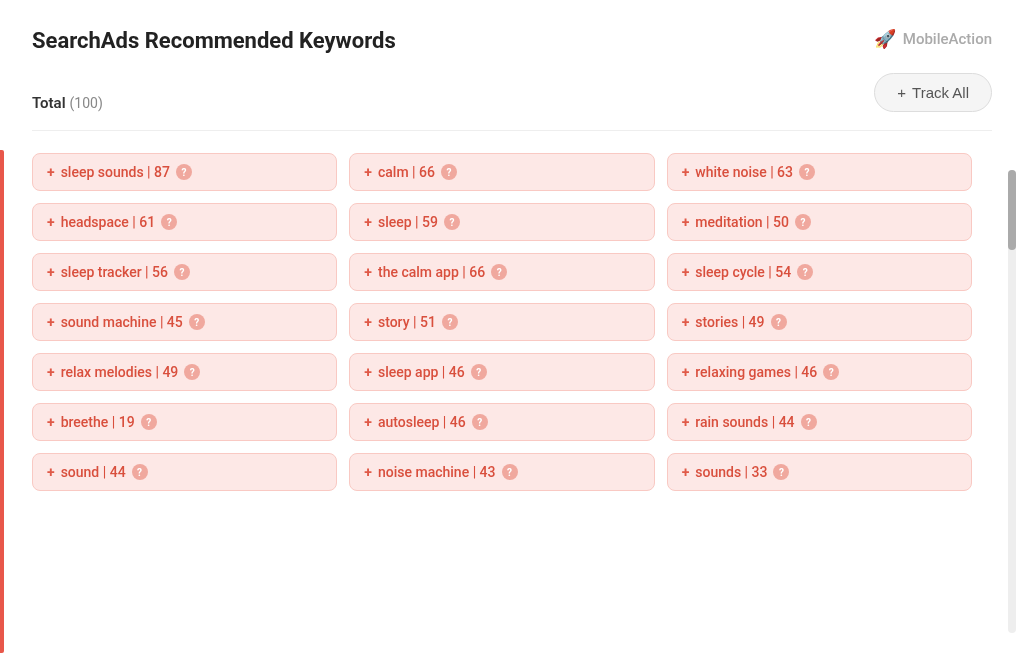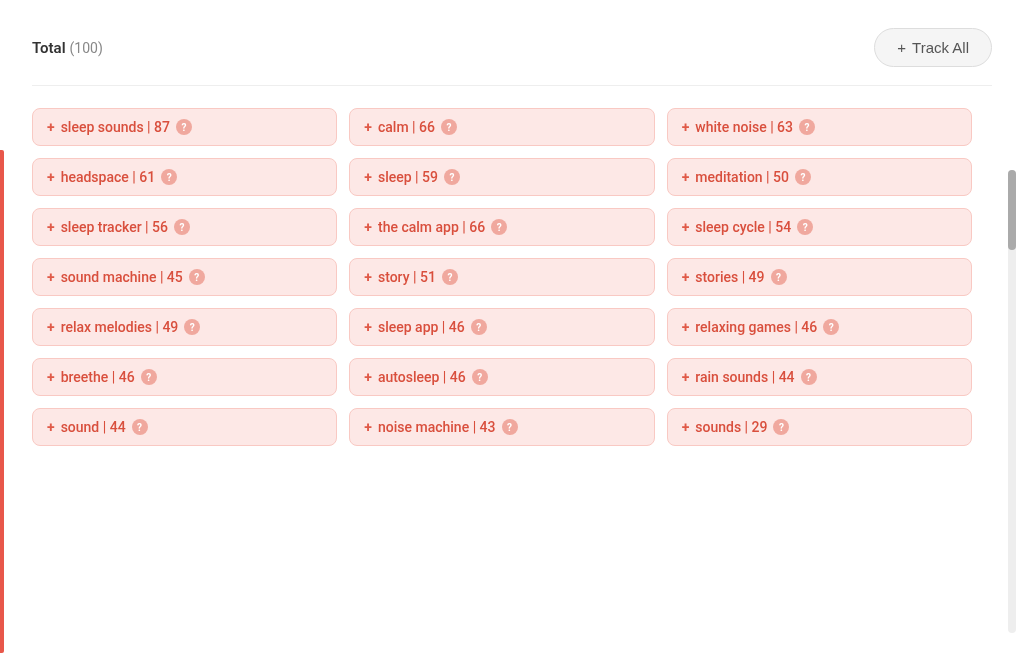--- a/index.html
+++ b/index.html
@@ -42,21 +42,21 @@
     }
 
     .brand-icon {
       color: #aaa;
       font-size: 18px;
     }
 
     .subheader {
       display: flex;
       justify-content: space-between;
-      align-items: center;
+      align-items: flex-end;
       margin-bottom: 18px;
     }
 
     .total-label {
       font-size: 15px;
       font-weight: 600;
       color: #333;
     }
 
     .total-count {
@@ -160,20 +160,27 @@
       font-weight: 700;
       cursor: pointer;
       flex-shrink: 0;
     }
   </style>
 </head>
 <body>
 
 <div class="container">
 
+  <div class="header">
+    <h1 class="title">SearchAds Recommended Keywords</h1>
+    <div class="brand">
+      <span class="brand-icon">🚀</span>
+      <span>MobileAction</span>
+    </div>
+  </div>
 
   <div class="subheader">
     <div>
       <span class="total-label">Total</span>
       <span class="total-count">(100)</span>
     </div>
     <button class="track-all-btn">
       <span>+</span>
       <span>Track All</span>
     </button>
@@ -254,21 +261,21 @@
         <span class="keyword-text">sleep app | 46</span>
         <span class="keyword-info">?</span>
       </div>
       <div class="keyword-tag">
         <span class="keyword-plus">+</span>
         <span class="keyword-text">relaxing games | 46</span>
         <span class="keyword-info">?</span>
       </div>
       <div class="keyword-tag">
         <span class="keyword-plus">+</span>
-        <span class="keyword-text">breethe | 46</span>
+        <span class="keyword-text">breethe | 19</span>
         <span class="keyword-info">?</span>
       </div>
       <div class="keyword-tag">
         <span class="keyword-plus">+</span>
         <span class="keyword-text">autosleep | 46</span>
         <span class="keyword-info">?</span>
       </div>
       <div class="keyword-tag">
         <span class="keyword-plus">+</span>
         <span class="keyword-text">rain sounds | 44</span>
@@ -279,21 +286,21 @@
         <span class="keyword-text">sound | 44</span>
         <span class="keyword-info">?</span>
       </div>
       <div class="keyword-tag">
         <span class="keyword-plus">+</span>
         <span class="keyword-text">noise machine | 43</span>
         <span class="keyword-info">?</span>
       </div>
       <div class="keyword-tag">
         <span class="keyword-plus">+</span>
-        <span class="keyword-text">sounds | 29</span>
+        <span class="keyword-text">sounds | 33</span>
         <span class="keyword-info">?</span>
       </div>
     </div>
 
   <div class="scrollbar-track">
     <div class="scrollbar-thumb"></div>
   </div>
 
 </div>
 

